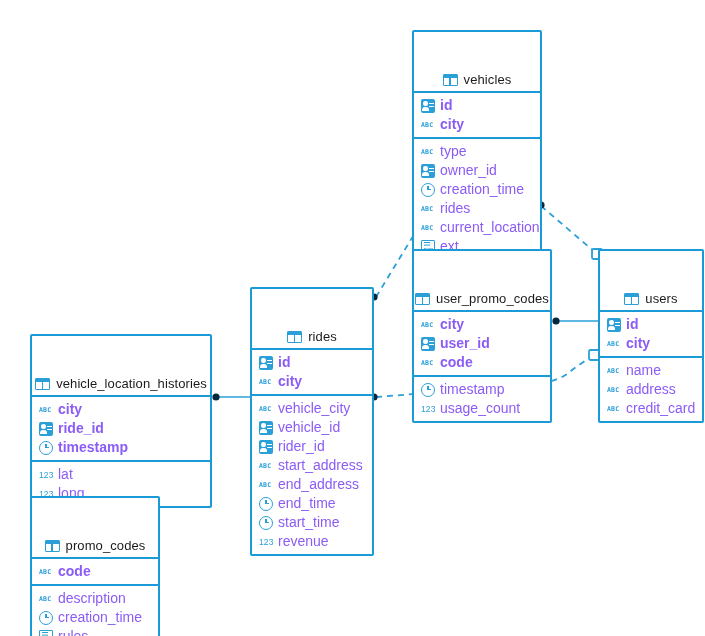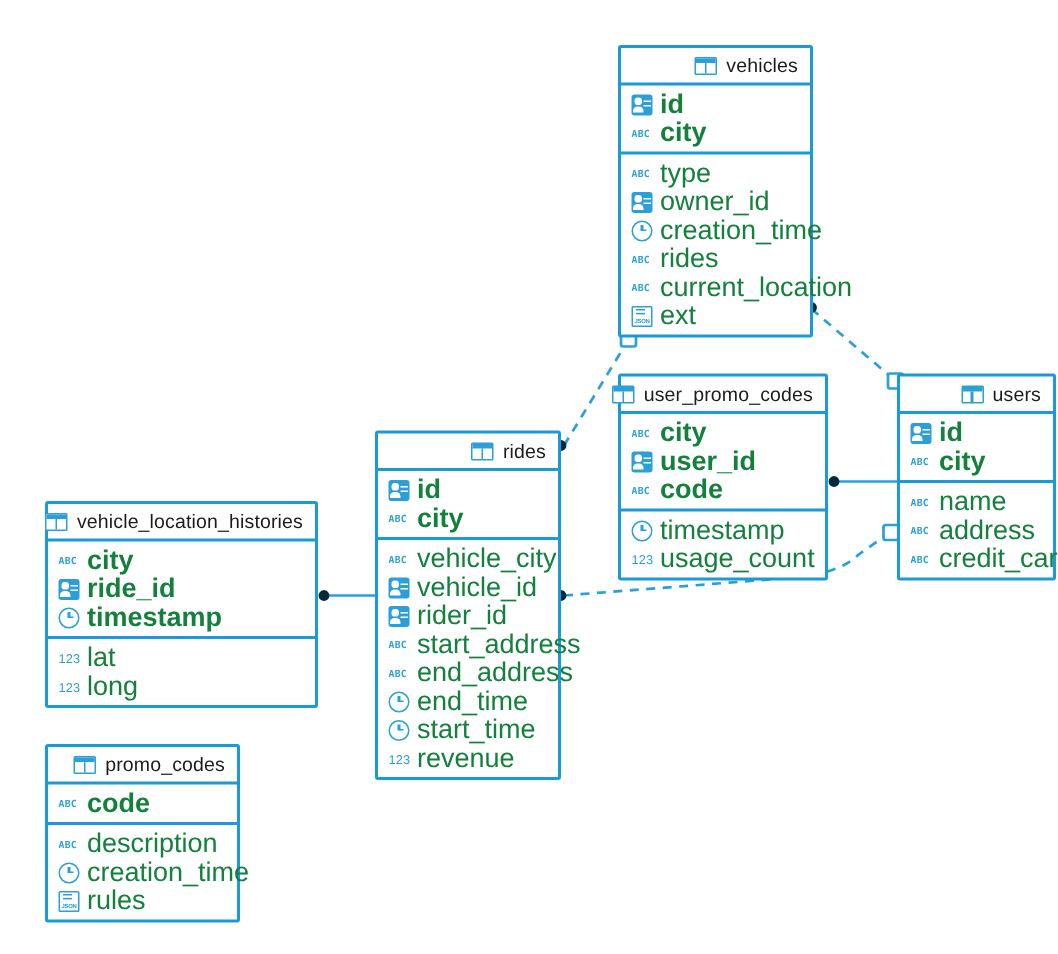--- a/index.html
+++ b/index.html
@@ -13,38 +13,39 @@
 
   .table{
     position:absolute;
     border:2px solid #1a9ad7;
     background:#ffffff;
     box-sizing:border-box;
     border-radius:2px;
   }
   .thead{
     height:25px;
-    display:flex;align-items:center;justify-content:flex-end;gap:6px;
+    display:flex;align-items:center;justify-content:center;gap:6px;
     border-bottom:2px solid #1a9ad7;
     box-sizing:border-box;
     padding:0 8px;
+    margin-top:36px;
   }
   .tname{
     font-size:13px;color:#1b1b1b;white-space:nowrap;letter-spacing:.1px;
   }
   .group{box-sizing:border-box;padding:3px 0 3px 0;}
   .group.keys{border-bottom:2px solid #1a9ad7;}
   .row{
     height:19px;
     display:flex;align-items:center;gap:5px;
     padding:0 7px;
     box-sizing:border-box;
     white-space:nowrap;
   }
-  .col{font-size:18px;color:#15803d;line-height:19px;}
+  .col{font-size:14px;color:#8b5cf6;line-height:19px;}
   .row.pk .col{font-weight:bold;}
 
   
   .ic{width:14px;height:14px;flex:0 0 14px;position:relative;display:inline-block;}
 
   
   .ic-table{width:15px;height:12px;flex:0 0 15px;background:#fff;border:1.5px solid #2a9fd8;box-sizing:border-box;position:relative;border-radius:1px;}
   .ic-table:before{content:"";position:absolute;left:0;top:0;right:0;height:3.5px;background:#2a9fd8;}
   .ic-table:after{content:"";position:absolute;left:5.5px;top:3.5px;width:1.5px;bottom:0;background:#2a9fd8;}
 

